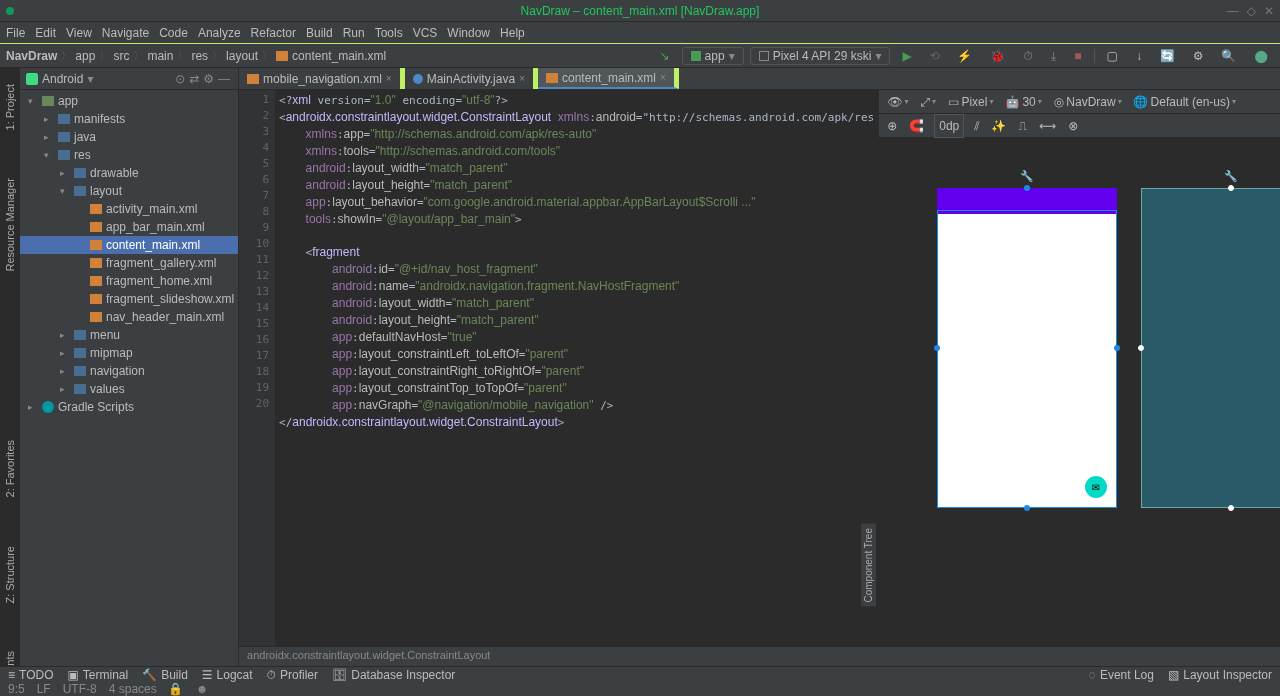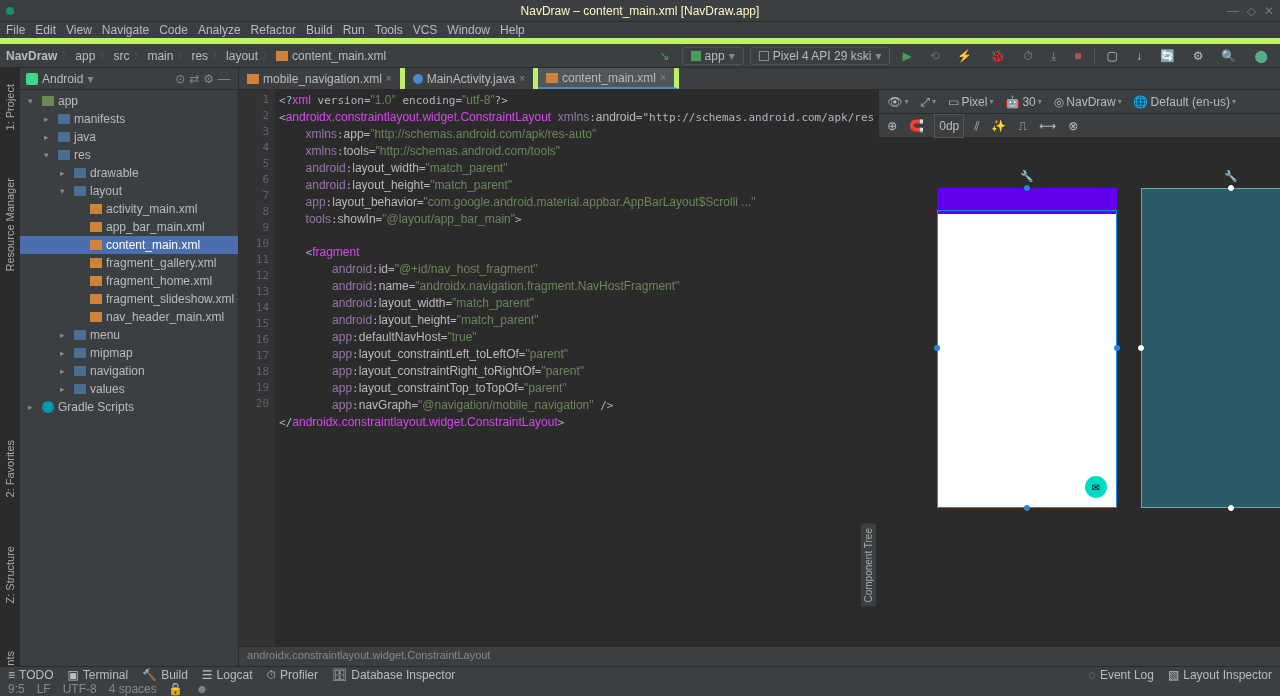--- a/index.html
+++ b/index.html
@@ -1,26 +1,26 @@
 <!DOCTYPE html>
 <html><head>
 <meta charset="utf-8">
 <style>
 * { margin: 0; padding: 0; box-sizing: border-box; font-family: "Segoe UI", sans-serif; font-size: 12px; }
 body { background: #2b2b2b; color: #bbb; width: 1280px; height: 696px; overflow: hidden; }
 
 
 .titlebar { height: 22px; background: #3c3f41; display: flex; align-items: center; justify-content: center; border-bottom: 1px solid #2b2b2b; position: relative; }
-.titlebar .title { color: #fef9c3; font-size: 12px; }
+.titlebar .title { color: #22c55e; font-size: 12px; }
 .titlebar .win-controls { position: absolute; right: 6px; display: flex; gap: 8px; color: #777; }
 .titlebar .left-dot { position: absolute; left: 6px; display:flex; gap:4px;}
 .left-dot span{ width:8px; height:8px; border-radius:50%; background:#14955f; display:inline-block;}
 
 
-.menubar { height: 22px; background: #3c3f41; display: flex; align-items: center; padding: 0 6px; gap: 10px; border-bottom: 6px solid #bef264; }
+.menubar { height: 22px; background: #3c3f41; display: flex; align-items: center; padding: 0 6px; gap: 10px; border-bottom: 1px solid #bef264; }
 .menubar span { color: #bbb; cursor: pointer; }
 
 
 .crumb-row { height: 24px; background: #3c3f41; display: flex; align-items: center; padding: 0 6px; border-bottom: 1px solid #2b2b2b; }
 .crumb-row .crumbs { display: flex; align-items: center; gap: 4px; flex: 0 0 auto; }
 .crumb-row .crumbs .sep { color: #666; font-size: 10px; }
 .crumb-row .spacer { flex: 1; }
 .crumb-row .tools { display: flex; align-items: center; gap: 6px; }
 .tbtn { padding: 1px 6px; color: #bbb; cursor: pointer; }
 .tbtn.green { color: #499c54; }
@@ -56,21 +56,21 @@
 
 
 .editor-area { flex: 1; display: flex; flex-direction: column; background: #2b2b2b; }
 .tabs { height: 22px; background: #3c3f41; display: flex; align-items: stretch; border-bottom: 1px solid #2b2b2b; }
 .tab { display: flex; align-items: center; padding: 0 8px; gap: 4px; border-right:5px solid #bef264; cursor:pointer; color:#bbb;}
 .tab.active { background: #515658; border-bottom:2px solid #4a88c7; }
 .tab .close { color:#888; font-size:10px; }
 
 .editor-row { flex:1; display:flex; overflow:hidden; }
 .gutter { width: 36px; background: #313335; text-align: right; padding: 2px 6px 2px 2px; color:#606366; font-family:monospace; font-size:11px; line-height:16px;}
-.code { flex:1; overflow:auto; padding:2px 4px; font-family: monospace; font-size:11px; line-height:16px; white-space:pre; color:#a9b7c6;} .code .t-orange{color:#d946ef;} .code .t-yellow{color:#9876aa;} .code .t-str{color:#6a8759;} .code .t-attr{color:#bababa;}
+.code { flex:1; overflow:auto; padding:2px 4px; font-family: monospace; font-size:11px; line-height:16px; white-space:pre; color:#a9b7c6;} .code .t-orange{color:#c4b5fd;} .code .t-yellow{color:#9876aa;} .code .t-str{color:#6a8759;} .code .t-attr{color:#bababa;}
 .editor-status { height:20px; background:#3c3f41; color:#888; padding:2px 8px; border-top:1px solid #2b2b2b; font-size:11px;}
 
 
 .design { width: 500px; background: #2b2b2b; border-left:1px solid #2b2b2b; display:flex; flex-direction:column; position:relative;}
 .design .dtb1 { height:24px; background:#3c3f41; display:flex; align-items:center; gap:8px; padding:0 6px; border-bottom:1px solid #2b2b2b;}
 .design .dtb2 { height:24px; background:#3c3f41; display:flex; align-items:center; gap:8px; padding:0 6px; border-bottom:1px solid #2b2b2b;}
 .dtbtn { color:#bbb; cursor:pointer; padding:0 2px; display:flex; align-items:center; gap:2px;}
 .dtbtn .dd{font-size:8px; color:#888;}
 .design .canvas { flex:1; background:#2b2b2b; position:relative; display:flex; gap:24px; padding:50px 30px; justify-content:center; align-items:flex-start;}
 .phone { width:180px; height:320px; position:relative; }

